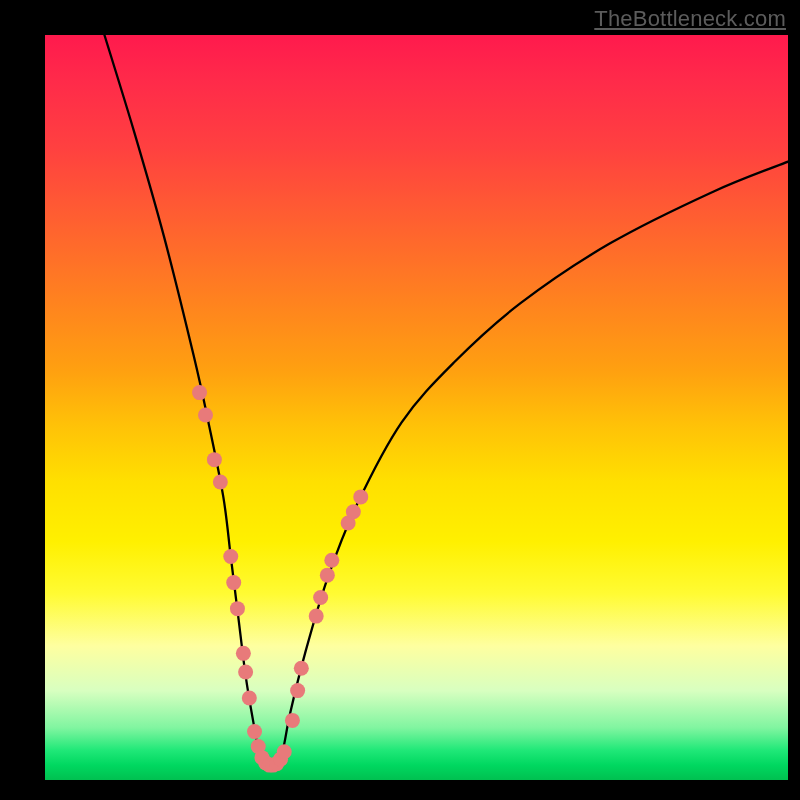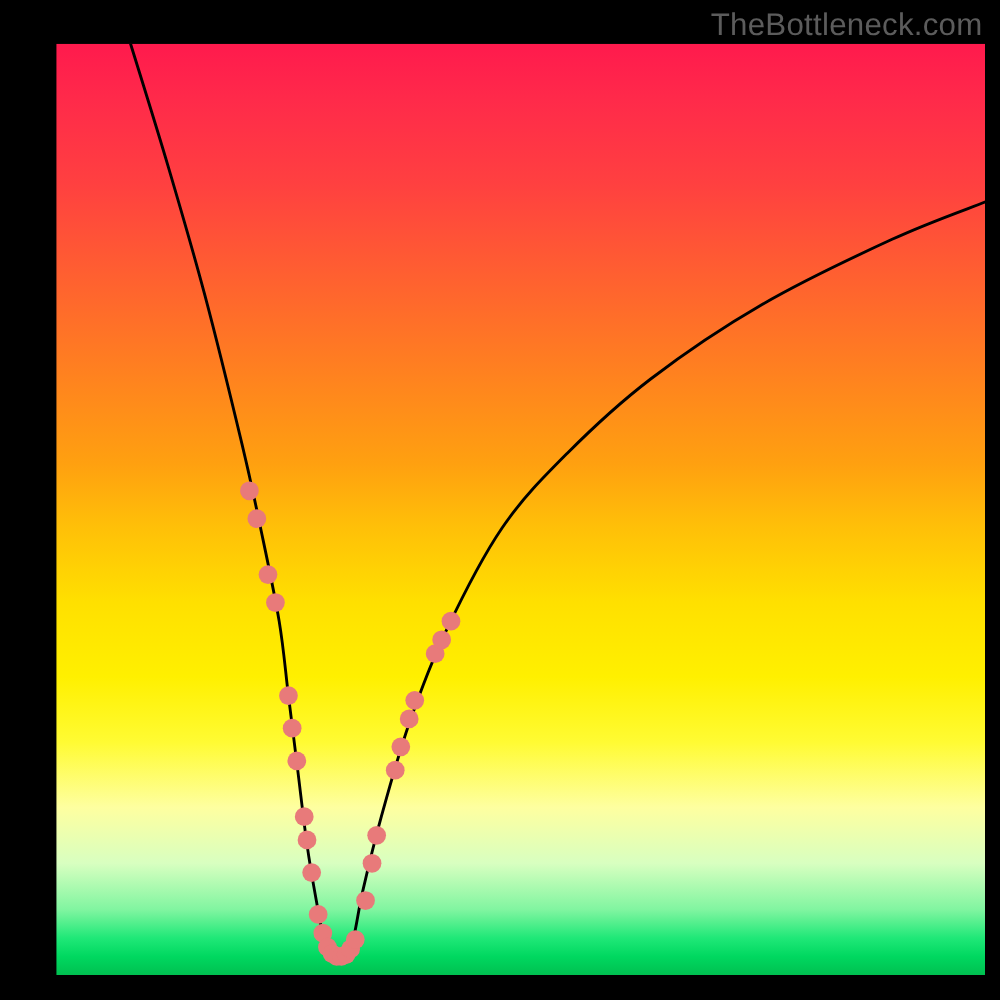--- a/index.html
+++ b/index.html
@@ -36,25 +36,26 @@
       #d8ffc0 88%,
       #80f5a0 93%,
       #20e878 96%,
       #00d860 98%,
       #00c050 100%);
   }
   .watermark {
     position: absolute;
     top: 6px;
     right: 14px;
-    font-size: 25px;
+    font-size: 22px;
     font-weight: 500;
     color: #5c5c5c;
     letter-spacing: 0.2px;
     font-family: Arial, Helvetica, sans-serif;
+    text-decoration: underline;
   }
   svg.curve {
     position: absolute;
     left: 0; top: 0;
     width: 100%; height: 100%;
   }
   .curve path {
     fill: none;
     stroke: #000;
     stroke-width: 2.3;

